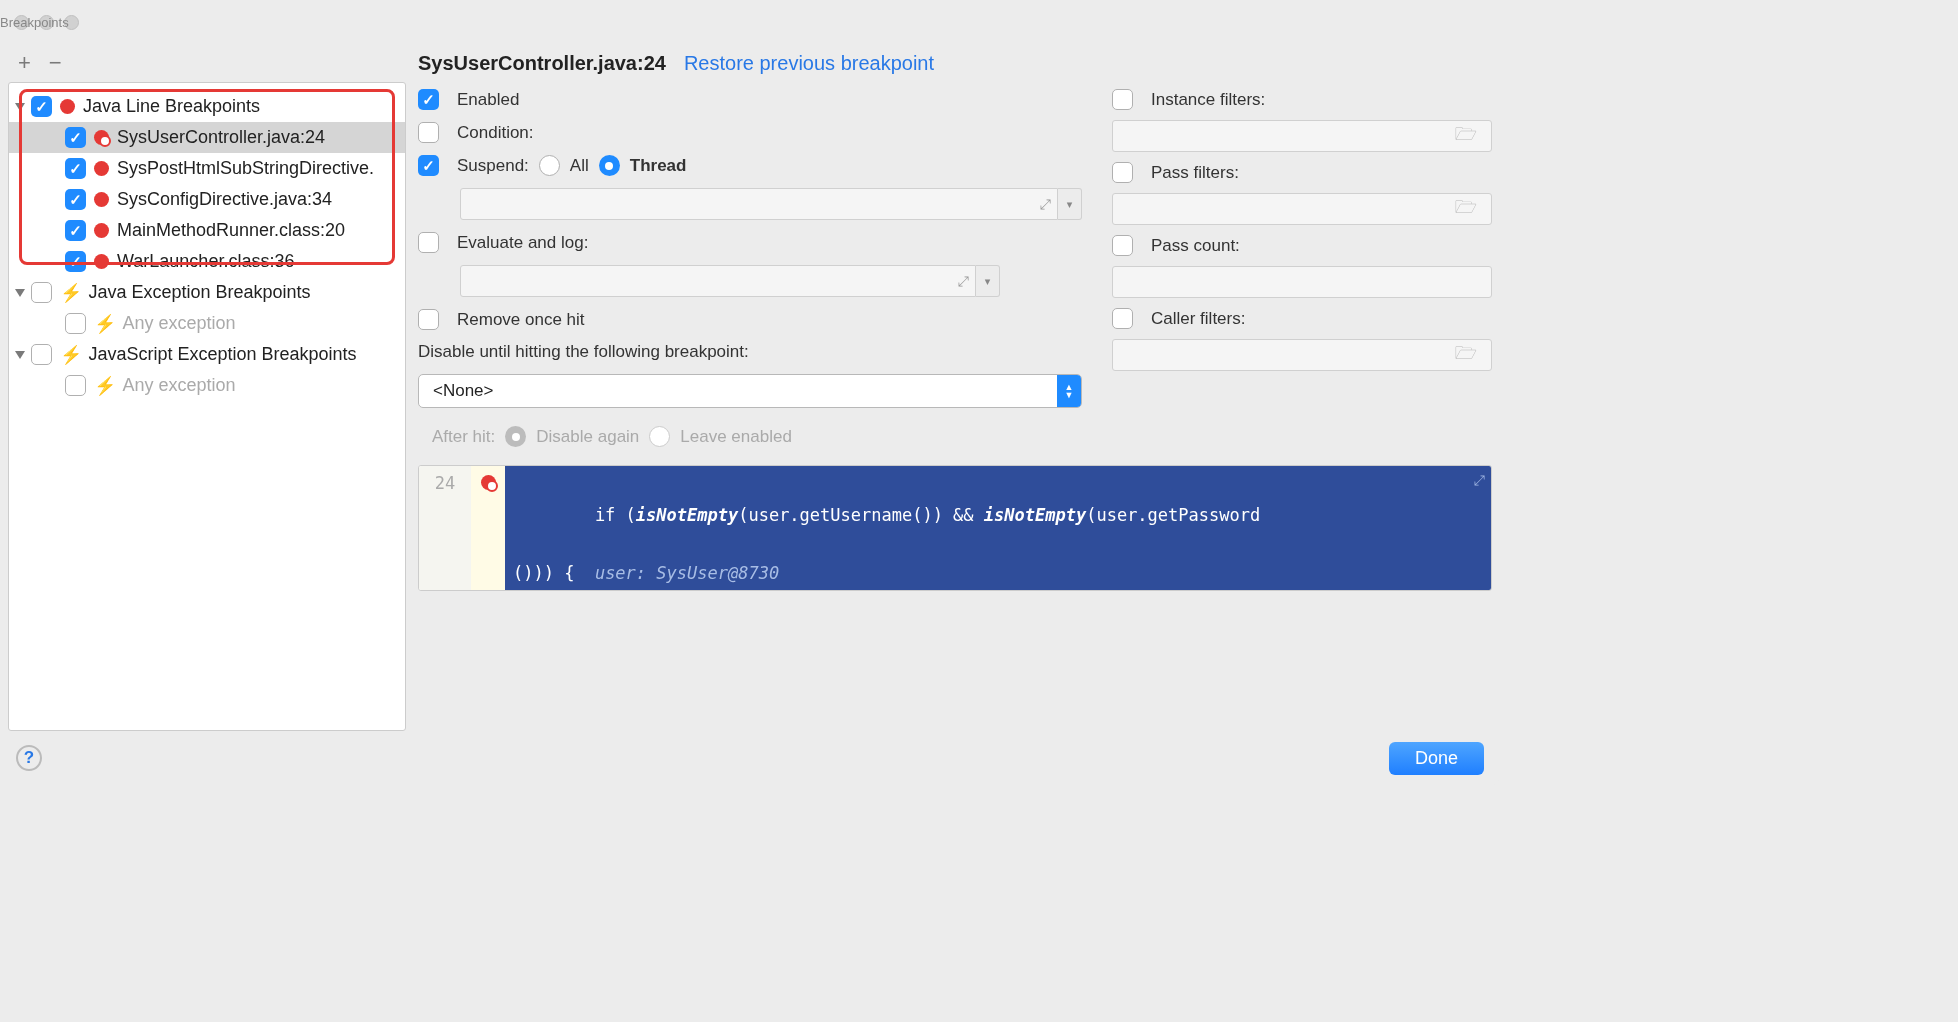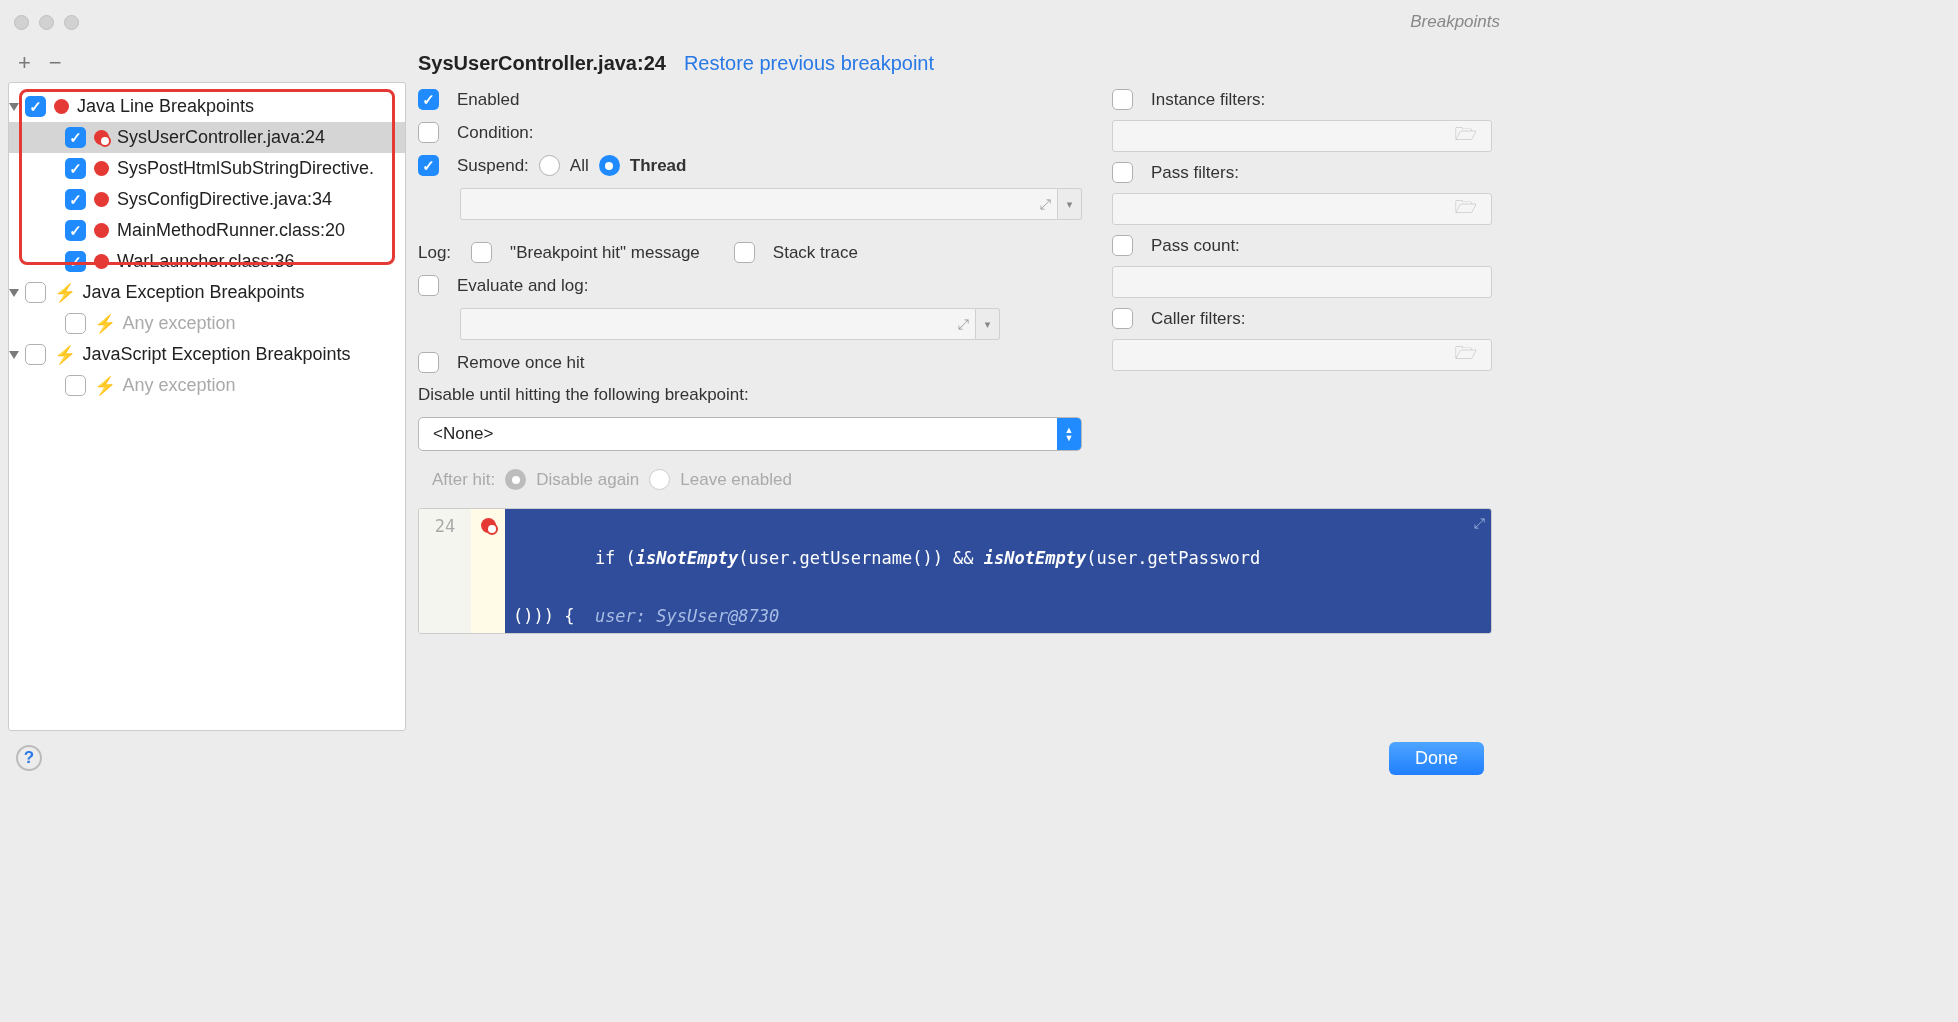--- a/index.html
+++ b/index.html
@@ -33,24 +33,23 @@
   margin-left: 14px;
 }
 .tl {
   width: 15px; height: 15px; border-radius: 50%;
   background: #d1d1d1;
   border: 1px solid #c0c0c0;
 }
 .title-text {
   position: absolute;
   left: 0; right: 0;
-  text-align: right;
-  font-size: 17px;
+  text-align: left;
+  font-size: 13px;
   color: #888;
-  font-style: italic;
 }
 .body {
   flex: 1;
   display: flex;
   flex-direction: column;
 }
 .main-row {
   flex: 1;
   display: flex;
   gap: 12px;
@@ -89,20 +88,21 @@
   border-radius: 8px;
   pointer-events: none;
 }
 .tree {
   padding-top: 8px;
 }
 .tree-row {
   display: flex;
   align-items: center;
   height: 31px;
+  padding-left: 6px;
   white-space: nowrap;
   overflow: hidden;
 }
 .tree-row.sel { background: #d5d5d5; }
 .tree-row.child { padding-left: 56px; }
 .disclosure {
   width: 0; height: 0;
   border-left: 5px solid transparent;
   border-right: 5px solid transparent;
   border-top: 8px solid #7a7a7a;
@@ -379,28 +379,20 @@
               <span class="radio on"></span>
               <span class="opt-label" style="font-weight:700">Thread</span>
             </div>
             <div style="display:flex" class="indent">
               <div class="text-field" style="flex:1;border-radius:3px 0 0 3px">
                 <span class="expand-ic">⤢</span>
               </div>
               <div class="dropdown-arrow">▾</div>
             </div>
 
-            <div class="opt-row" style="margin-top:10px">
-              <span class="opt-label" style="margin-right:10px">Log:</span>
-              <span class="chk off"></span>
-              <span class="opt-label">"Breakpoint hit" message</span>
-              <span style="width:14px"></span>
-              <span class="chk off"></span>
-              <span class="opt-label">Stack trace</span>
-            </div>
             <div class="opt-row">
               <span class="chk off"></span>
               <span class="opt-label">Evaluate and log:</span>
             </div>
             <div style="display:flex;width:540px" class="indent">
               <div class="text-field" style="flex:1;border-radius:3px 0 0 3px">
                 <span class="expand-ic">⤢</span>
               </div>
               <div class="dropdown-arrow">▾</div>
             </div>

